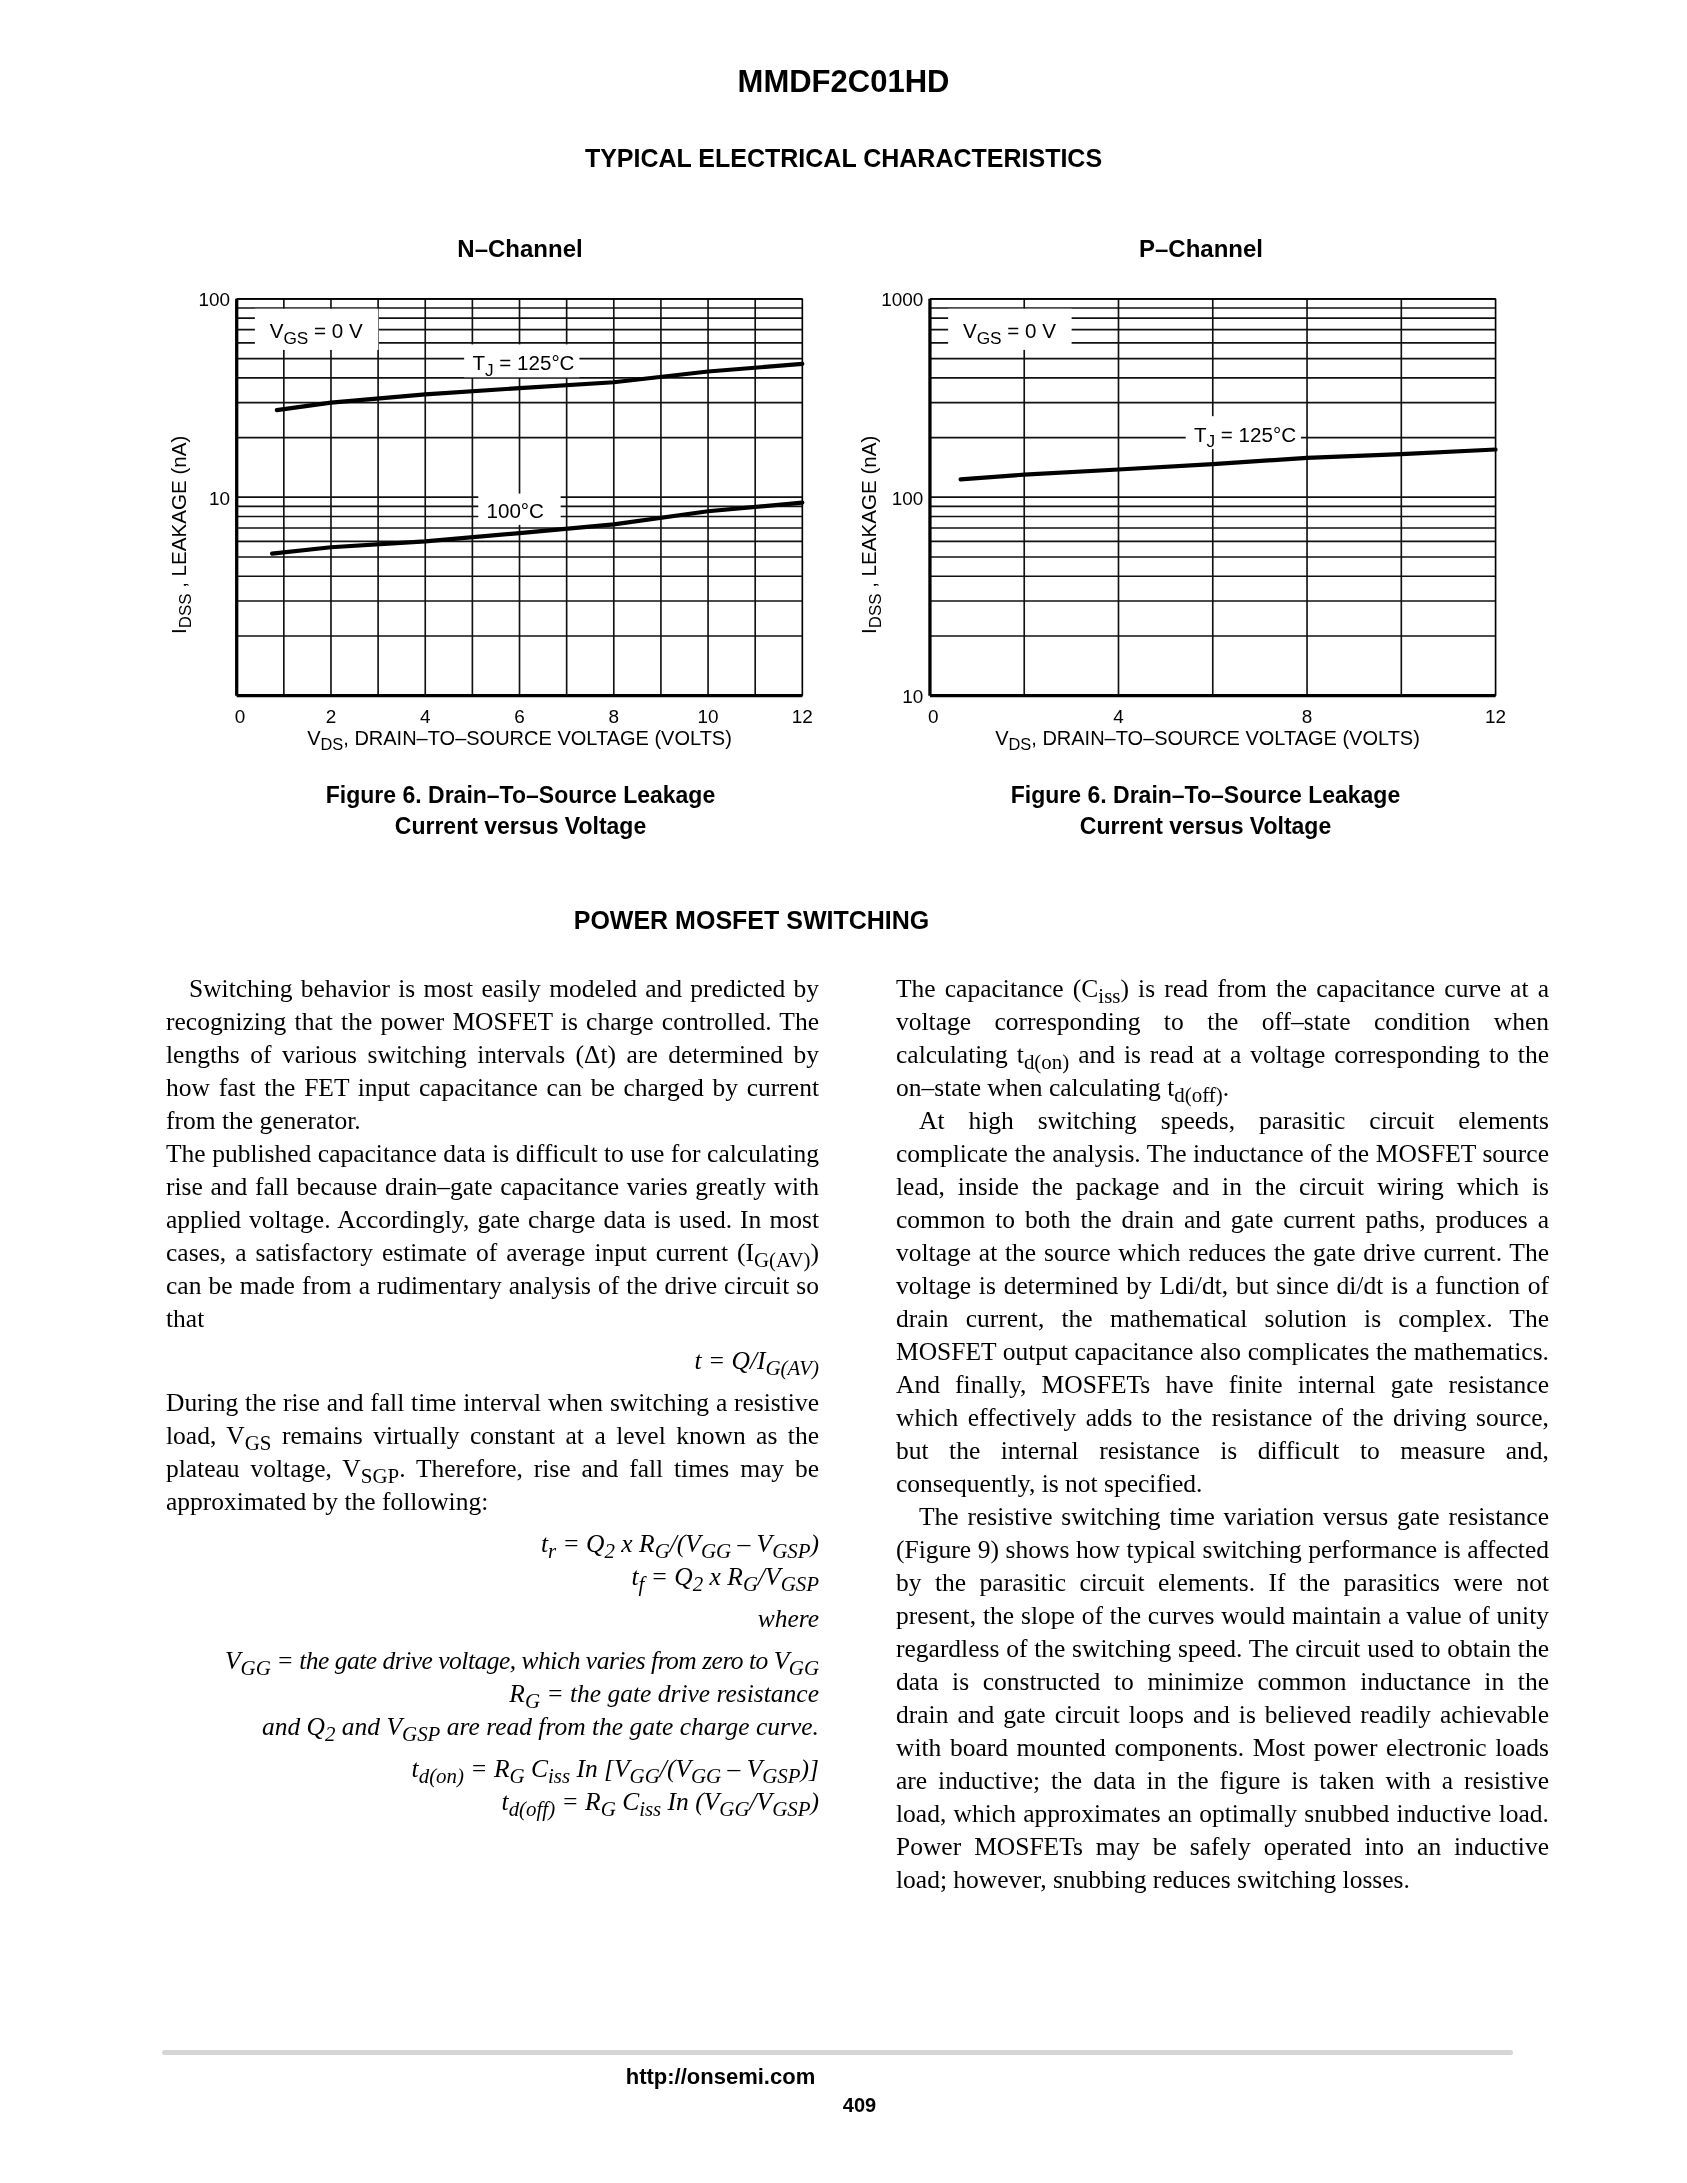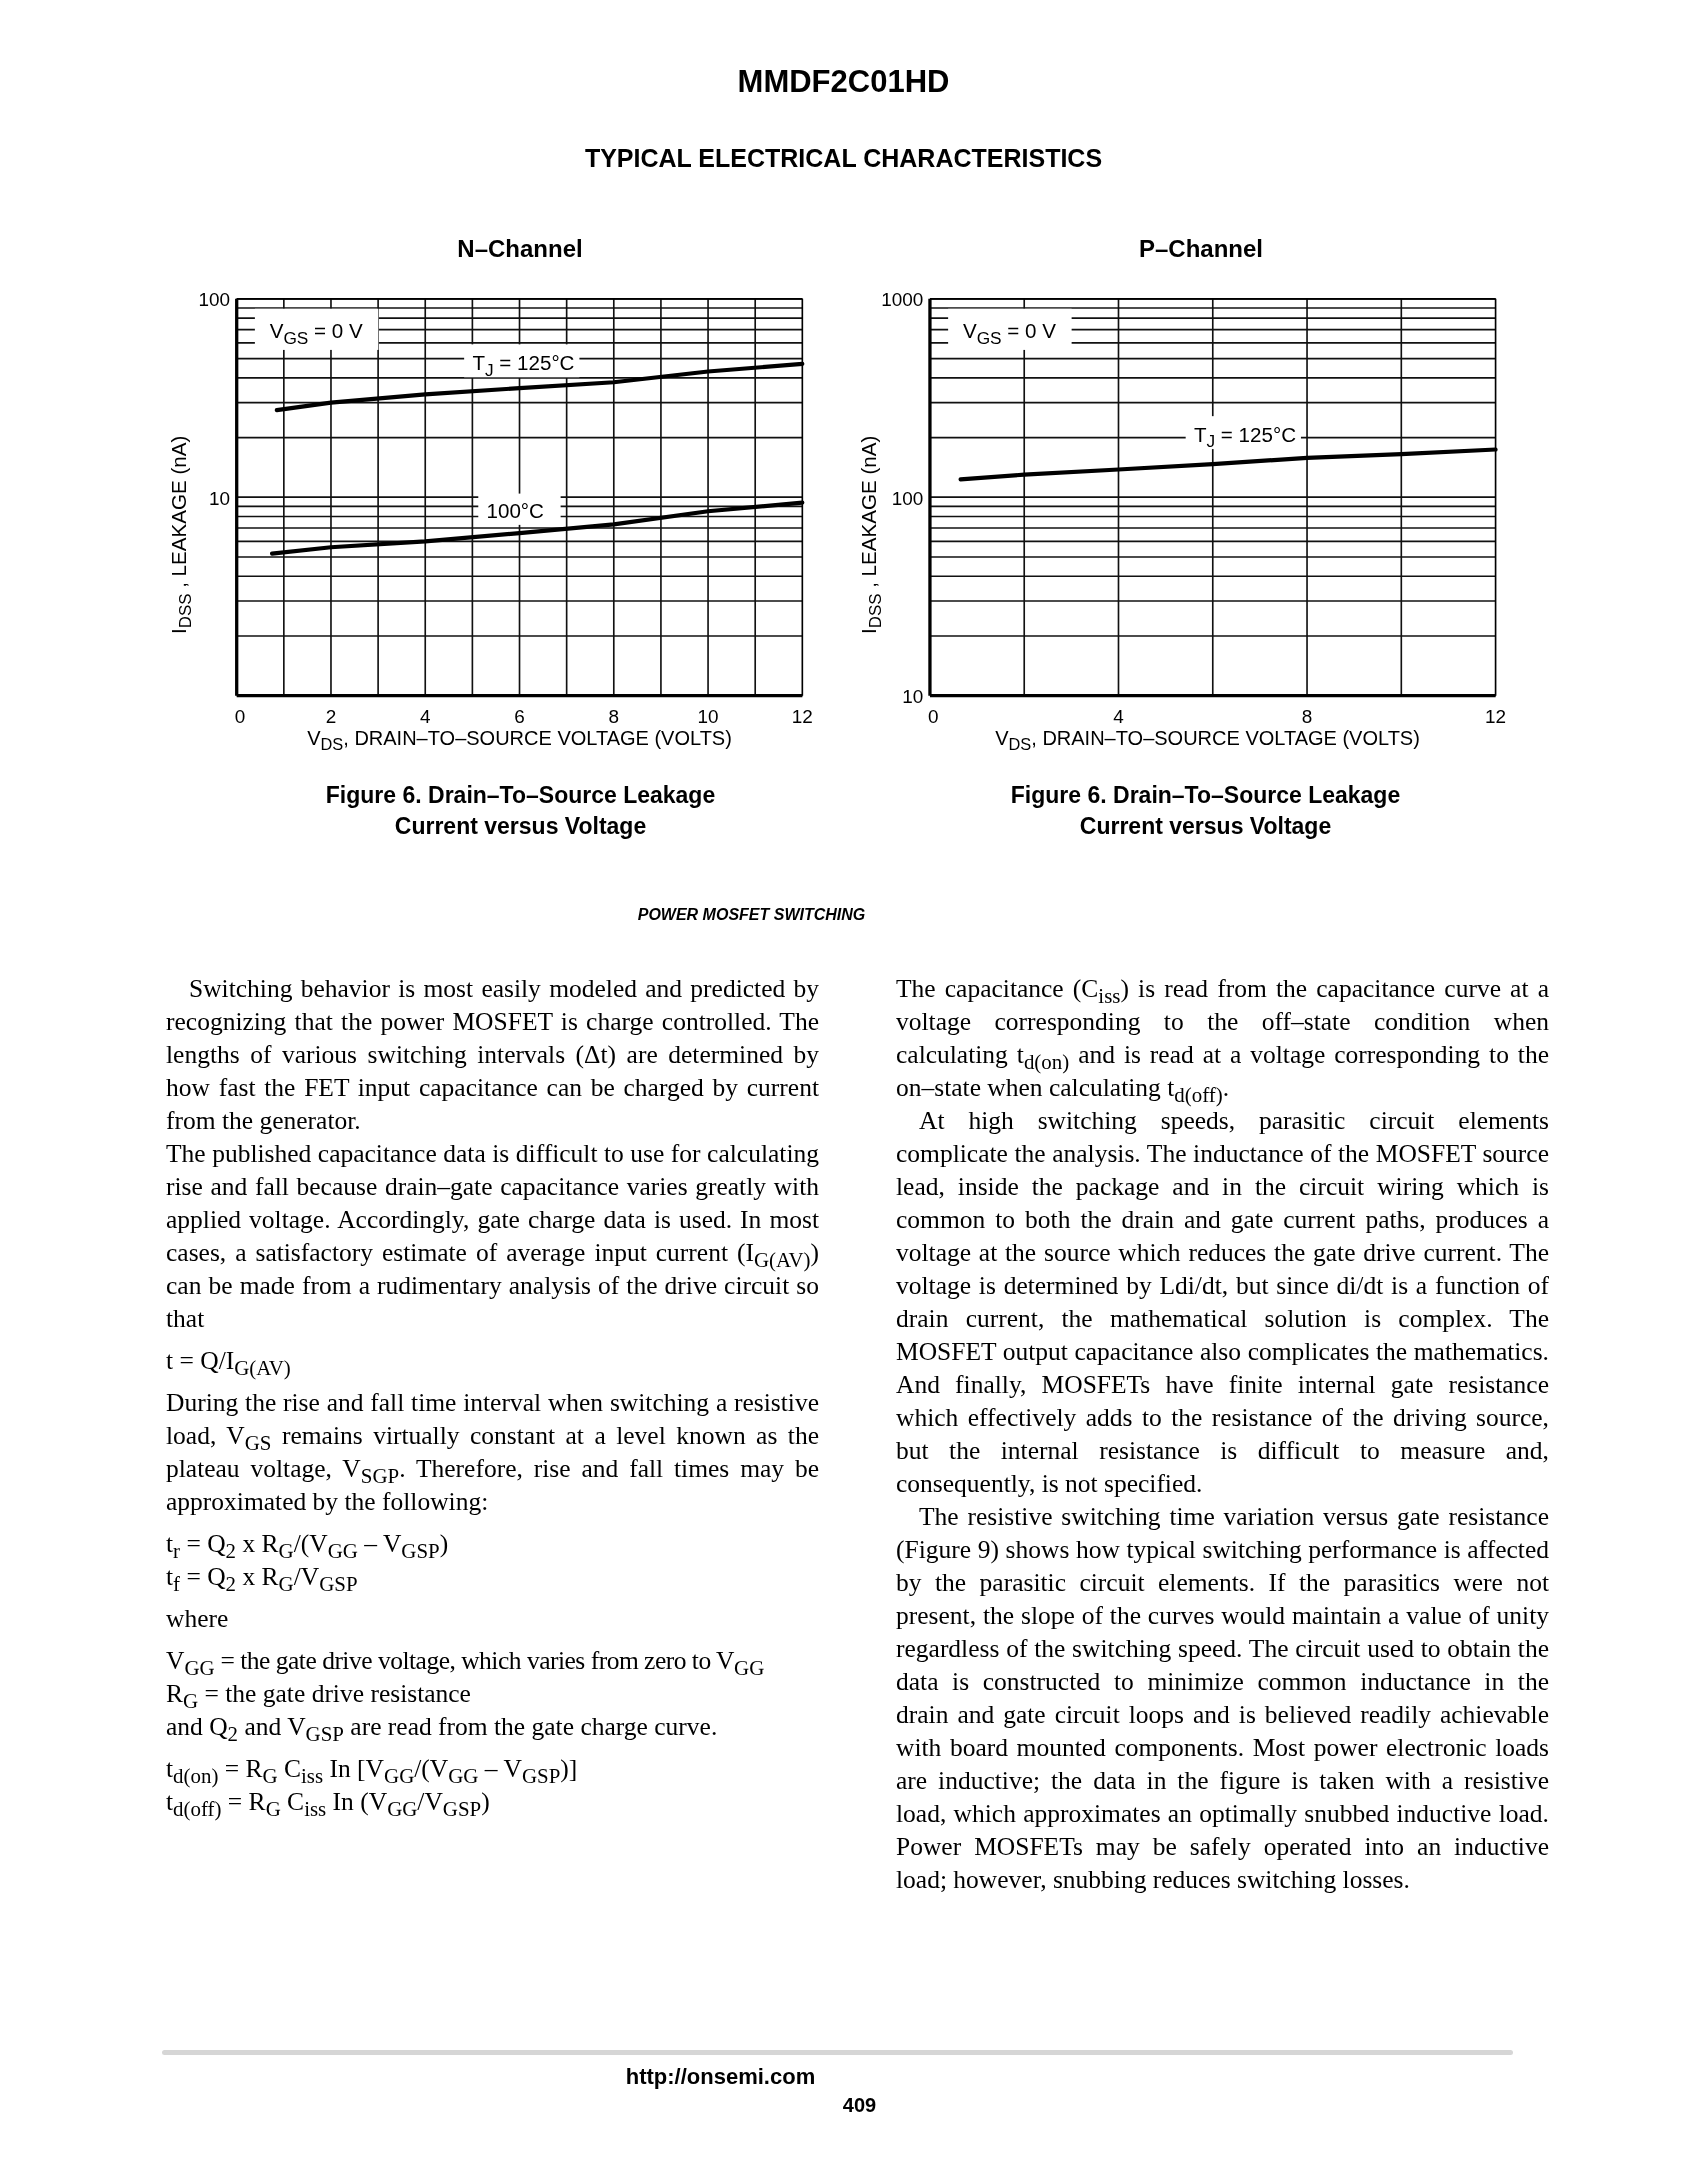--- a/index.html
+++ b/index.html
@@ -9,26 +9,26 @@
   .abs { position:absolute; }
   .center { text-align:center; }
   #doc-title { left:0; width:1687px; top:64px; font-size:31px; font-weight:bold; }
   #section-title { left:0; width:1687px; top:144px; font-size:25px; font-weight:bold; }
   .chan-title { top:235px; font-size:24px; font-weight:bold; width:330px; }
   .chart { position:absolute; }
   .chart svg { display:block; overflow:visible; }
   .ylab { position:absolute; font-size:20.6px; transform:rotate(-90deg); transform-origin:left top; white-space:nowrap; }
   .xlab { position:absolute; font-size:20px; white-space:nowrap; text-align:center; width:577px; }
   .caption { position:absolute; font-size:23px; font-weight:bold; text-align:center; width:577px; line-height:31px; }
-  #switch-title { left:0; width:1503px; top:906px; font-size:16px; font-weight:bold;font-style:italic; }
+  #switch-title { left:0; width:1503px; top:906px; font-size:25px; font-weight:bold; }
   .col { position:absolute; top:972px; width:653px; font-size:25.5px; line-height:33px; }
   .col p { margin:0; text-align:justify; }
   .col p.ind { text-indent:23px; }
   .col p.gap { margin-top:9px; }
-  .col p.eq { text-align:left; }
+  .col p.eq { text-align:right;font-style:italic; }
   sub { font-size:0.82em; vertical-align:-0.28em; line-height:0; }
   #footer-rule { left:162px; top:2050px; width:1351px; height:5px; background:#d6d6d6; border-radius:2.5px; }
   #footer-url { left:0; width:1441px; top:2064px; font-size:22px; font-weight:bold; }
   #footer-page { left:16px; width:1687px; top:2094px; font-size:20px; font-weight:bold; }
 </style>
 </head>
 <body>
 
 <div id="doc-title" class="abs center sans">MMDF2C01HD</div>
 <div id="section-title" class="abs center sans">TYPICAL ELECTRICAL CHARACTERISTICS</div>

